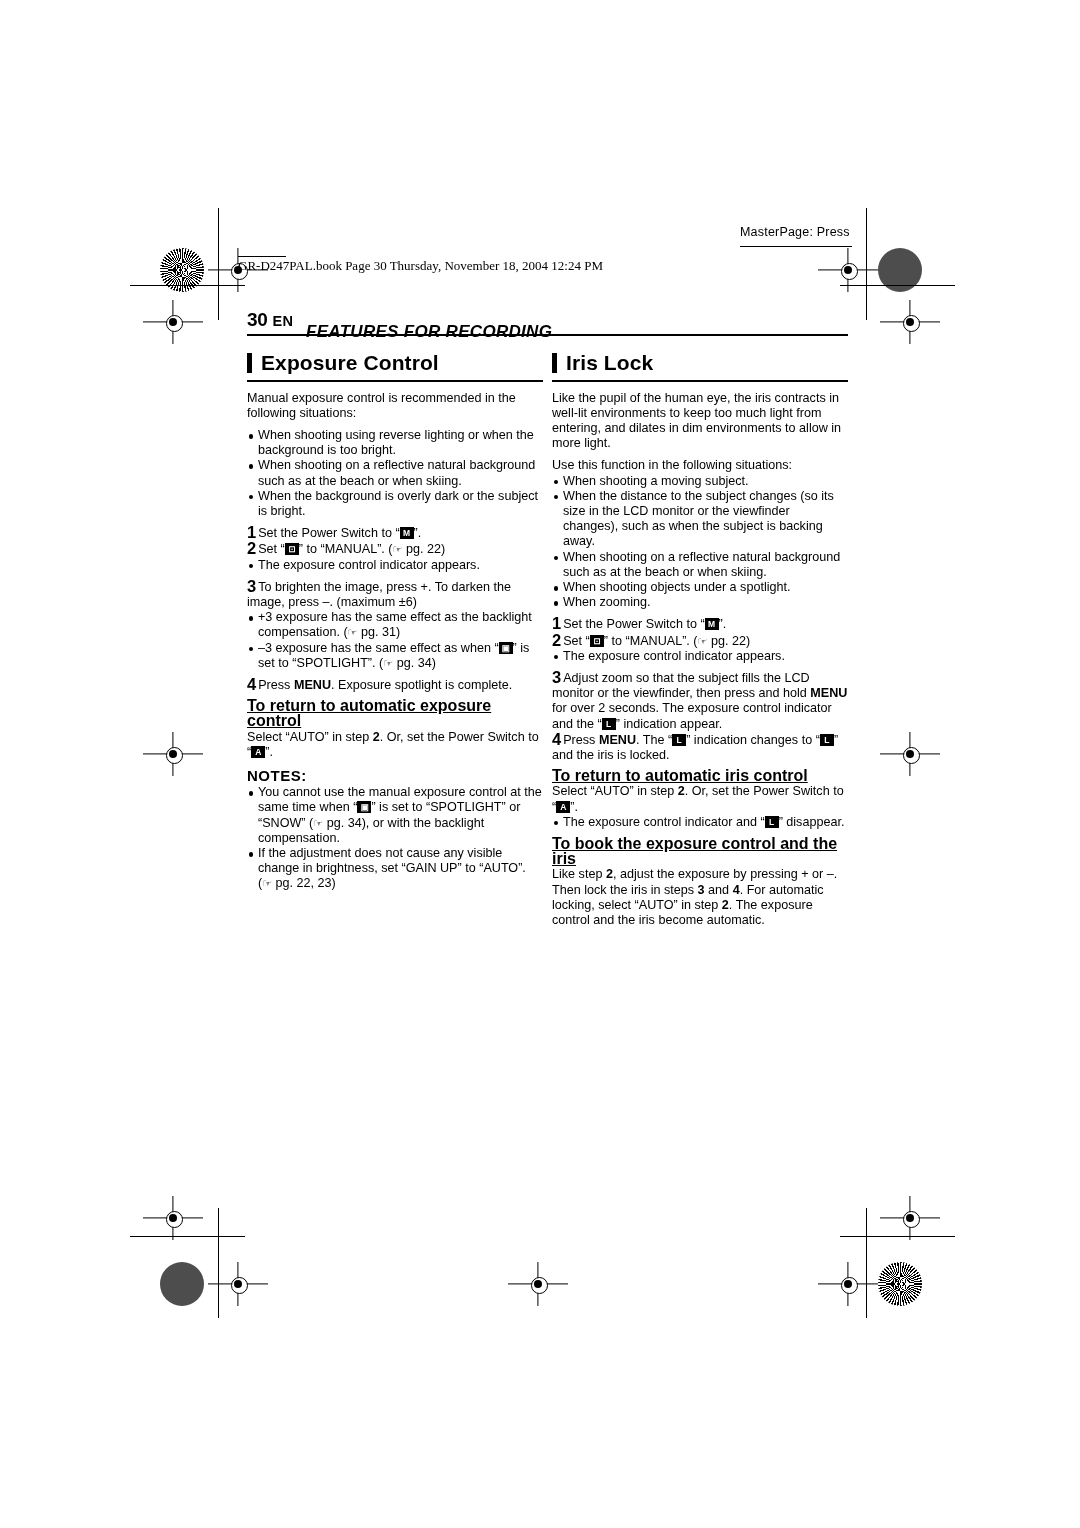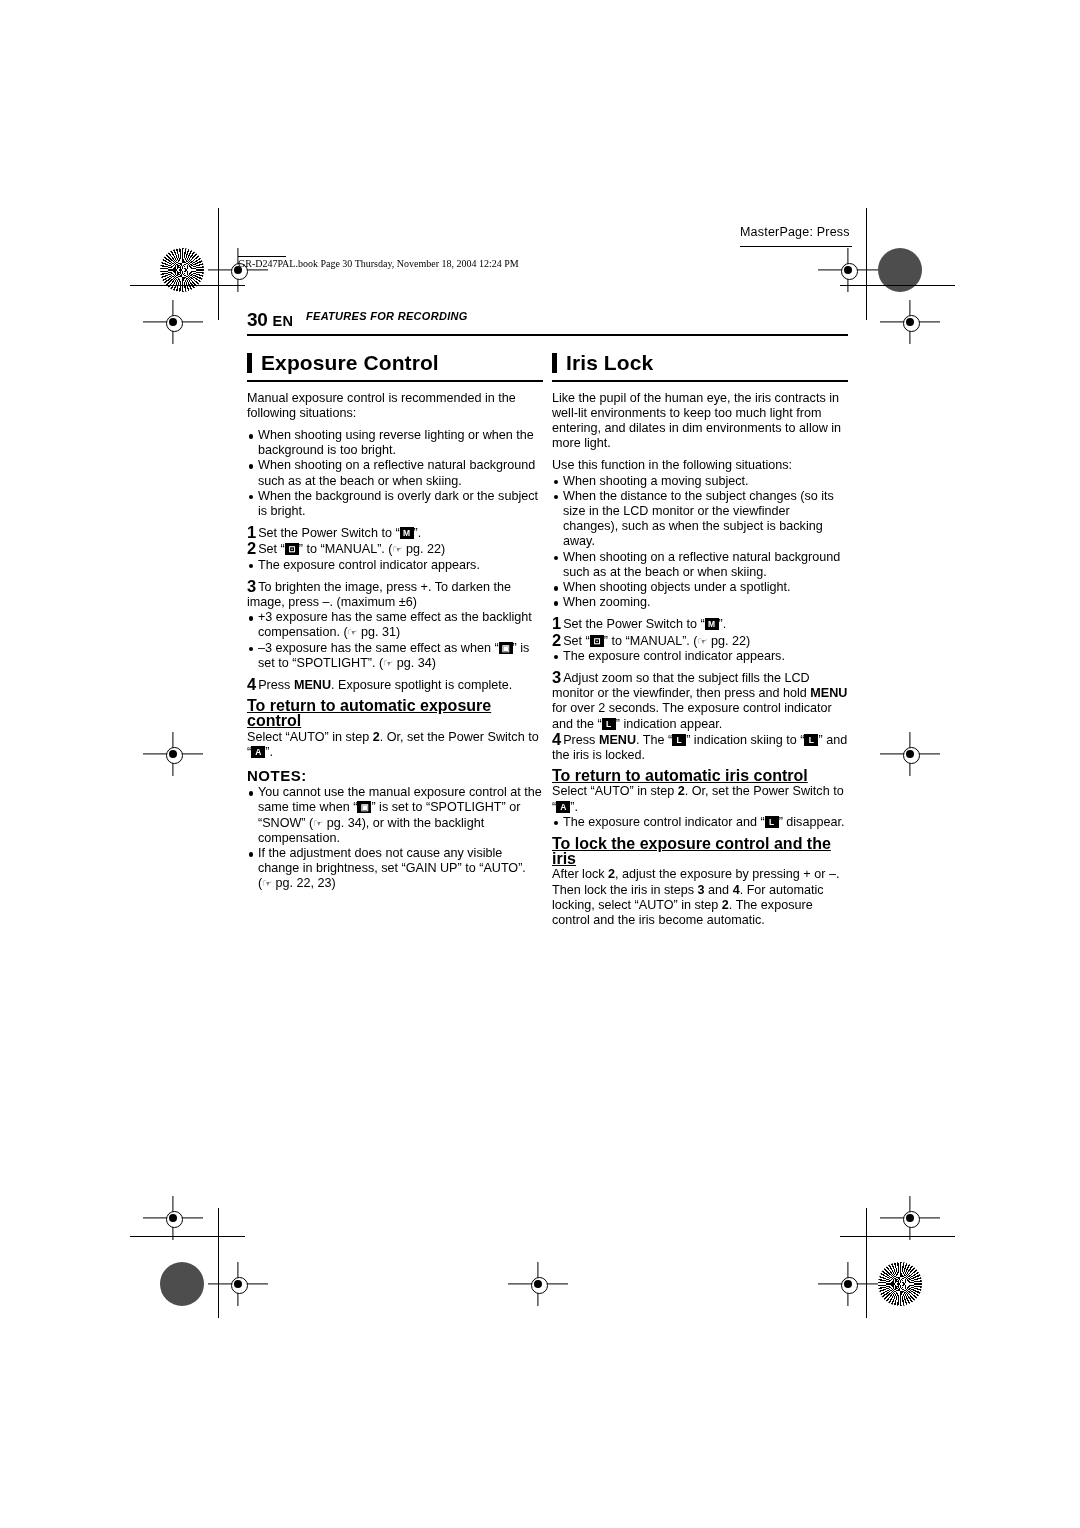--- a/index.html
+++ b/index.html
@@ -73,41 +73,41 @@
     top: 225px;
     left: 740px;
     font-size: 12.5px;
     letter-spacing: 0.2px;
   }
   .bookline {
     position: absolute;
     top: 258px;
     left: 238px;
     font-family: "Liberation Serif", serif;
-    font-size: 10px;
+    font-size: 13px;
   }
   .pagenum {
     position: absolute;
     top: 309px;
     left: 247px;
     font-weight: bold;
     font-size: 19px;
     letter-spacing: -0.3px;
   }
   .pagenum .en {
     font-size: 14.5px;
     letter-spacing: 0.3px;
   }
   .chaptitle {
     position: absolute;
-    top: 310px;
+    top: 322px;
     left: 306px;
     font-weight: bold;
     font-style: italic;
-    font-size: 11px;
+    font-size: 17px;
     letter-spacing: 0.3px;
   }
   .headrule {
     position: absolute;
     left: 247px;
     top: 334px;
     width: 601px;
     height: 2.2px;
     background: #000;
   }
@@ -383,25 +383,25 @@
 
   <ul class="bul">
     <li>The exposure control indicator appears.</li>
   </ul>
 
   <p class="step">
     <span class="stepnum">3</span><span>Adjust zoom so that the subject fills the LCD monitor or the viewfinder, then press and hold </span><span class="bold">MENU</span><span> for over 2 seconds. The exposure control indicator and the “</span><span class="gly">L</span><span>” indication appear.</span>
   </p>
 
   <p class="step">
-    <span class="stepnum">4</span><span>Press </span><span class="bold">MENU</span><span>. The “</span><span class="gly">L</span><span>” indication skiing to “</span><span class="gly">L</span><span>” and the iris is locked.</span>
+    <span class="stepnum">4</span><span>Press </span><span class="bold">MENU</span><span>. The “</span><span class="gly">L</span><span>” indication changes to “</span><span class="gly">L</span><span>” and the iris is locked.</span>
   </p>
 
   <p class="sub">To return to automatic iris control</p>
   <p><span>Select “AUTO” in step </span><span class="bold">2</span><span>. Or, set the Power Switch to “</span><span class="gly">A</span><span>”.</span></p>
 
   <ul class="bul">
     <li><span>The exposure control indicator and “</span><span class="gly">L</span><span>” disappear.</span></li>
   </ul>
 
-  <p class="sub">To lock the exposure control and the iris</p>
-  <p><span>After lock </span><span class="bold">2</span><span>, adjust the exposure by pressing + or –. Then lock the iris in steps </span><span class="bold">3</span><span> and </span><span class="bold">4</span><span>. For automatic locking, select “AUTO” in step </span><span class="bold">2</span><span>. The exposure control and the iris become automatic.</span></p>
+  <p class="sub">To book the exposure control and the iris</p>
+  <p><span>Like step </span><span class="bold">2</span><span>, adjust the exposure by pressing + or –. Then lock the iris in steps </span><span class="bold">3</span><span> and </span><span class="bold">4</span><span>. For automatic locking, select “AUTO” in step </span><span class="bold">2</span><span>. The exposure control and the iris become automatic.</span></p>
 </div>
 
 </body></html>

